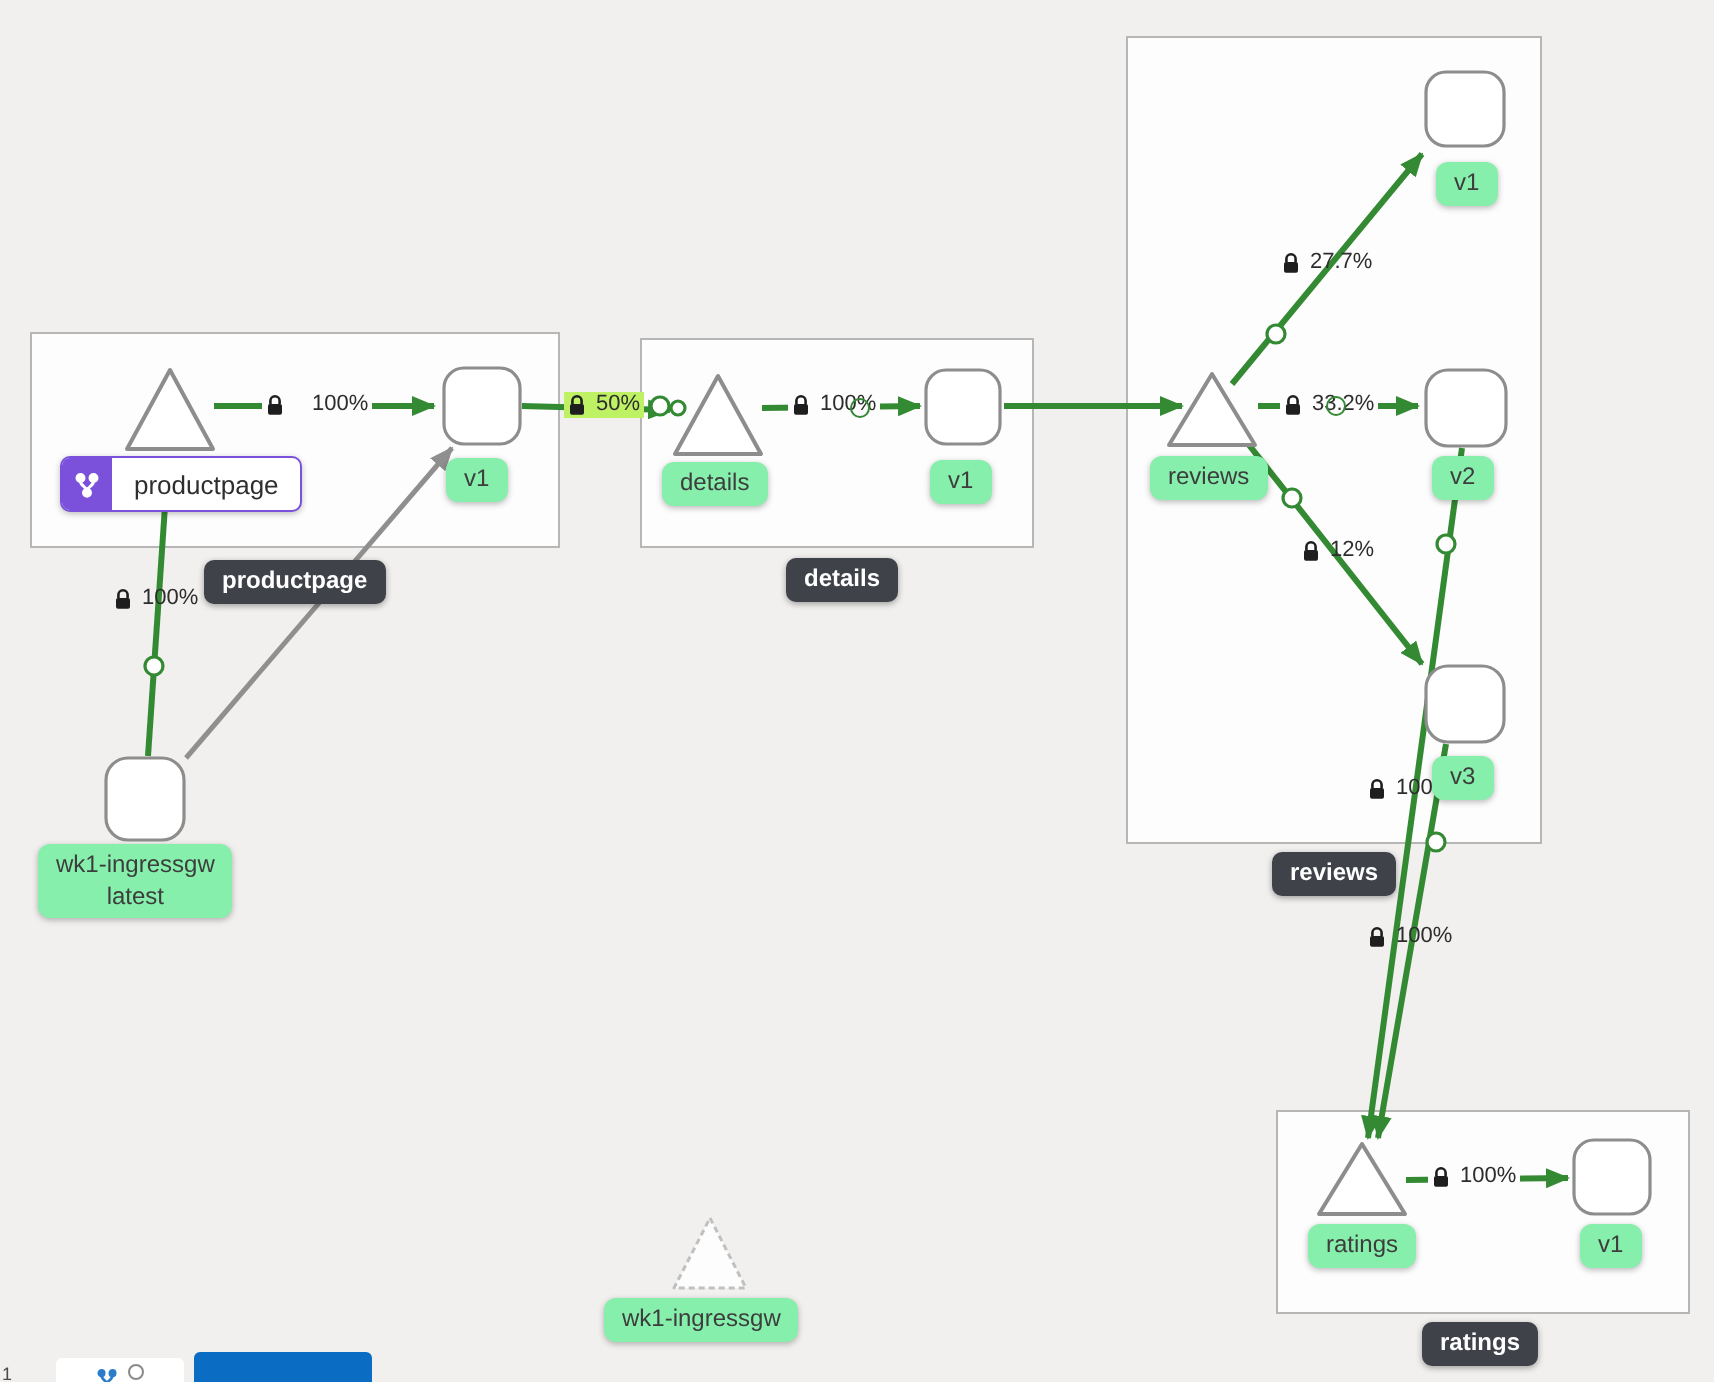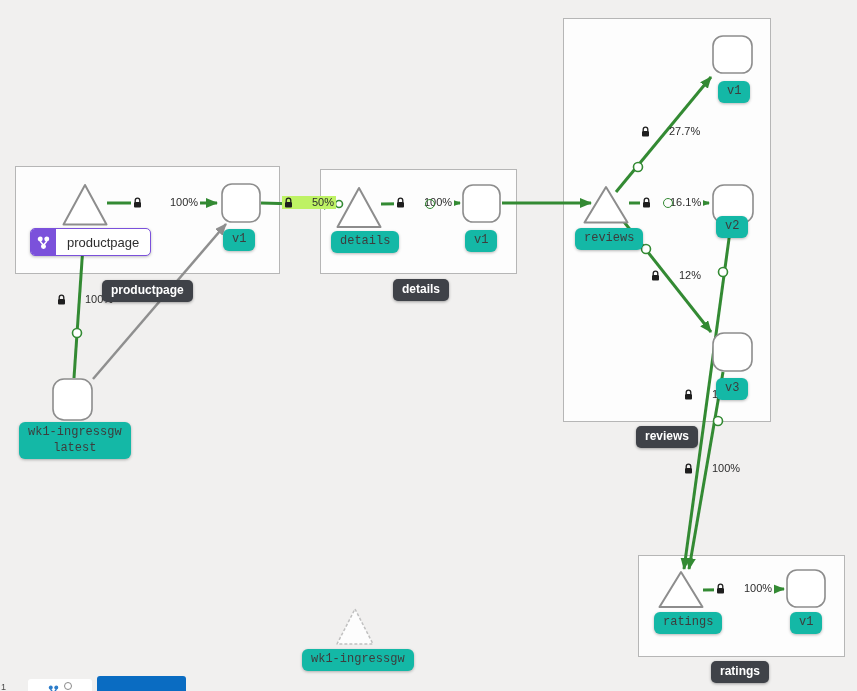--- a/index.html
+++ b/index.html
@@ -1,26 +1,26 @@
 <!DOCTYPE html>
 <html><head>
 <meta charset="utf-8">
 <style>
   html,body{margin:0;padding:0;}
   body{background:#e9e9e9;font-family:"Liberation Sans",sans-serif;}
   .canvas{position:relative;width:857px;height:691px;background:#f1f0ef;overflow:hidden;}
   .group-box{position:absolute;background:#fdfdfd;border:1px solid #b6b6b6;}
   .svg-layer{position:absolute;left:0;top:0;z-index:2;}
-  .node-label{position:absolute;z-index:3;background:#14b8a6;border-radius:6px;
+  .node-label{position:absolute;z-index:3;background:#86efac;border-radius:6px;
     box-shadow:0 1px 3px rgba(0,0,0,.28);padding:3px 9px;font-size:12px;color:#3d3d3d;
-    text-align:center;line-height:1.3;white-space:nowrap;font-family:Liberation Mono, monospace;}
+    text-align:center;line-height:1.3;white-space:nowrap;}
   .multiline{white-space:pre-line;}
   .dark-badge{position:absolute;z-index:4;background:#3f4248;color:#fff;font-weight:bold;
     font-size:12px;padding:3px 9px;border-radius:5px;box-shadow:0 1px 3px rgba(0,0,0,.35);line-height:1.3;}
-  .edge-label{position:absolute;z-index:3;display:flex;align-items:flex-start;gap:19px;
+  .edge-label{position:absolute;z-index:3;display:flex;align-items:flex-start;gap:5px;
     font-size:11px;color:#2d2d2d;line-height:1;}
   .edge-label.on-line-white{background:#fdfdfd;padding:1px 2px;}
   .edge-label.on-line-gray{background:#bef264;padding:1px 2px;}
   .lock{display:inline-block;width:9px;height:11px;}
   .overlay-circle{position:absolute;z-index:4;width:10px;height:10px;border:1.6px solid #338a33;
     border-radius:50%;background:transparent;box-sizing:border-box;}
   .vs-badge{position:absolute;z-index:3;display:flex;align-items:stretch;border:1.5px solid #7b51db;
     border-radius:5px;background:#fff;overflow:hidden;box-shadow:0 1px 3px rgba(0,0,0,.25);height:26px;}
   .vs-badge .icon-box{width:25px;background:#7b51db;display:flex;align-items:center;justify-content:center;}
   .vs-badge .text{padding:0 11px;font-size:13px;color:#2e2e2e;display:flex;align-items:center;}
@@ -125,21 +125,21 @@
           <rect x="1" y="5" width="7" height="5.4" rx="1" fill="#1e1e1e"></rect>
         </svg></span>
     <span>27.7%</span>
   </div>
 
   <div class="edge-label on-line-white" style="left:640px;top:196px;">
     <span class="lock"><svg width="9" height="11">
           <path d="M2.2 5 V3.4 a2.3 2.3 0 0 1 4.6 0 V5" fill="none" stroke="#1e1e1e" stroke-width="1.3"></path>
           <rect x="1" y="5" width="7" height="5.4" rx="1" fill="#1e1e1e"></rect>
         </svg></span>
-    <span>16.1%</span>
+    <span>33.2%</span>
   </div>
 
   <div class="edge-label" style="left:651px;top:270px;">
     <span class="lock"><svg width="9" height="11">
           <path d="M2.2 5 V3.4 a2.3 2.3 0 0 1 4.6 0 V5" fill="none" stroke="#1e1e1e" stroke-width="1.3"></path>
           <rect x="1" y="5" width="7" height="5.4" rx="1" fill="#1e1e1e"></rect>
         </svg></span>
     <span>12%</span>
   </div>
 
@@ -185,21 +185,21 @@
     <span class="text">productpage</span>
   </div>
 
   <div class="node-label" style="left:223px;top:229px;">v1</div>
   <div class="node-label multiline" style="left:19px;top:422px;">wk1-ingressgw
 latest</div>
   <div class="node-label" style="left:331px;top:231px;">details</div>
   <div class="node-label" style="left:465px;top:230px;">v1</div>
   <div class="node-label" style="left:575px;top:228px;">reviews</div>
   <div class="node-label" style="left:718px;top:81px;">v1</div>
-  <div class="node-label" style="left:716px;top:216px;">v2</div>
+  <div class="node-label" style="left:716px;top:228px;">v2</div>
   <div class="node-label" style="left:716px;top:378px;">v3</div>
   <div class="node-label" style="left:654px;top:612px;">ratings</div>
   <div class="node-label" style="left:790px;top:612px;">v1</div>
   <div class="node-label" style="left:302px;top:649px;">wk1-ingressgw</div>
 
   <div class="dark-badge" style="left:102px;top:280px;">productpage</div>
   <div class="dark-badge" style="left:393px;top:279px;">details</div>
   <div class="dark-badge" style="left:636px;top:426px;">reviews</div>
   <div class="dark-badge" style="left:711px;top:661px;">ratings</div>
 

